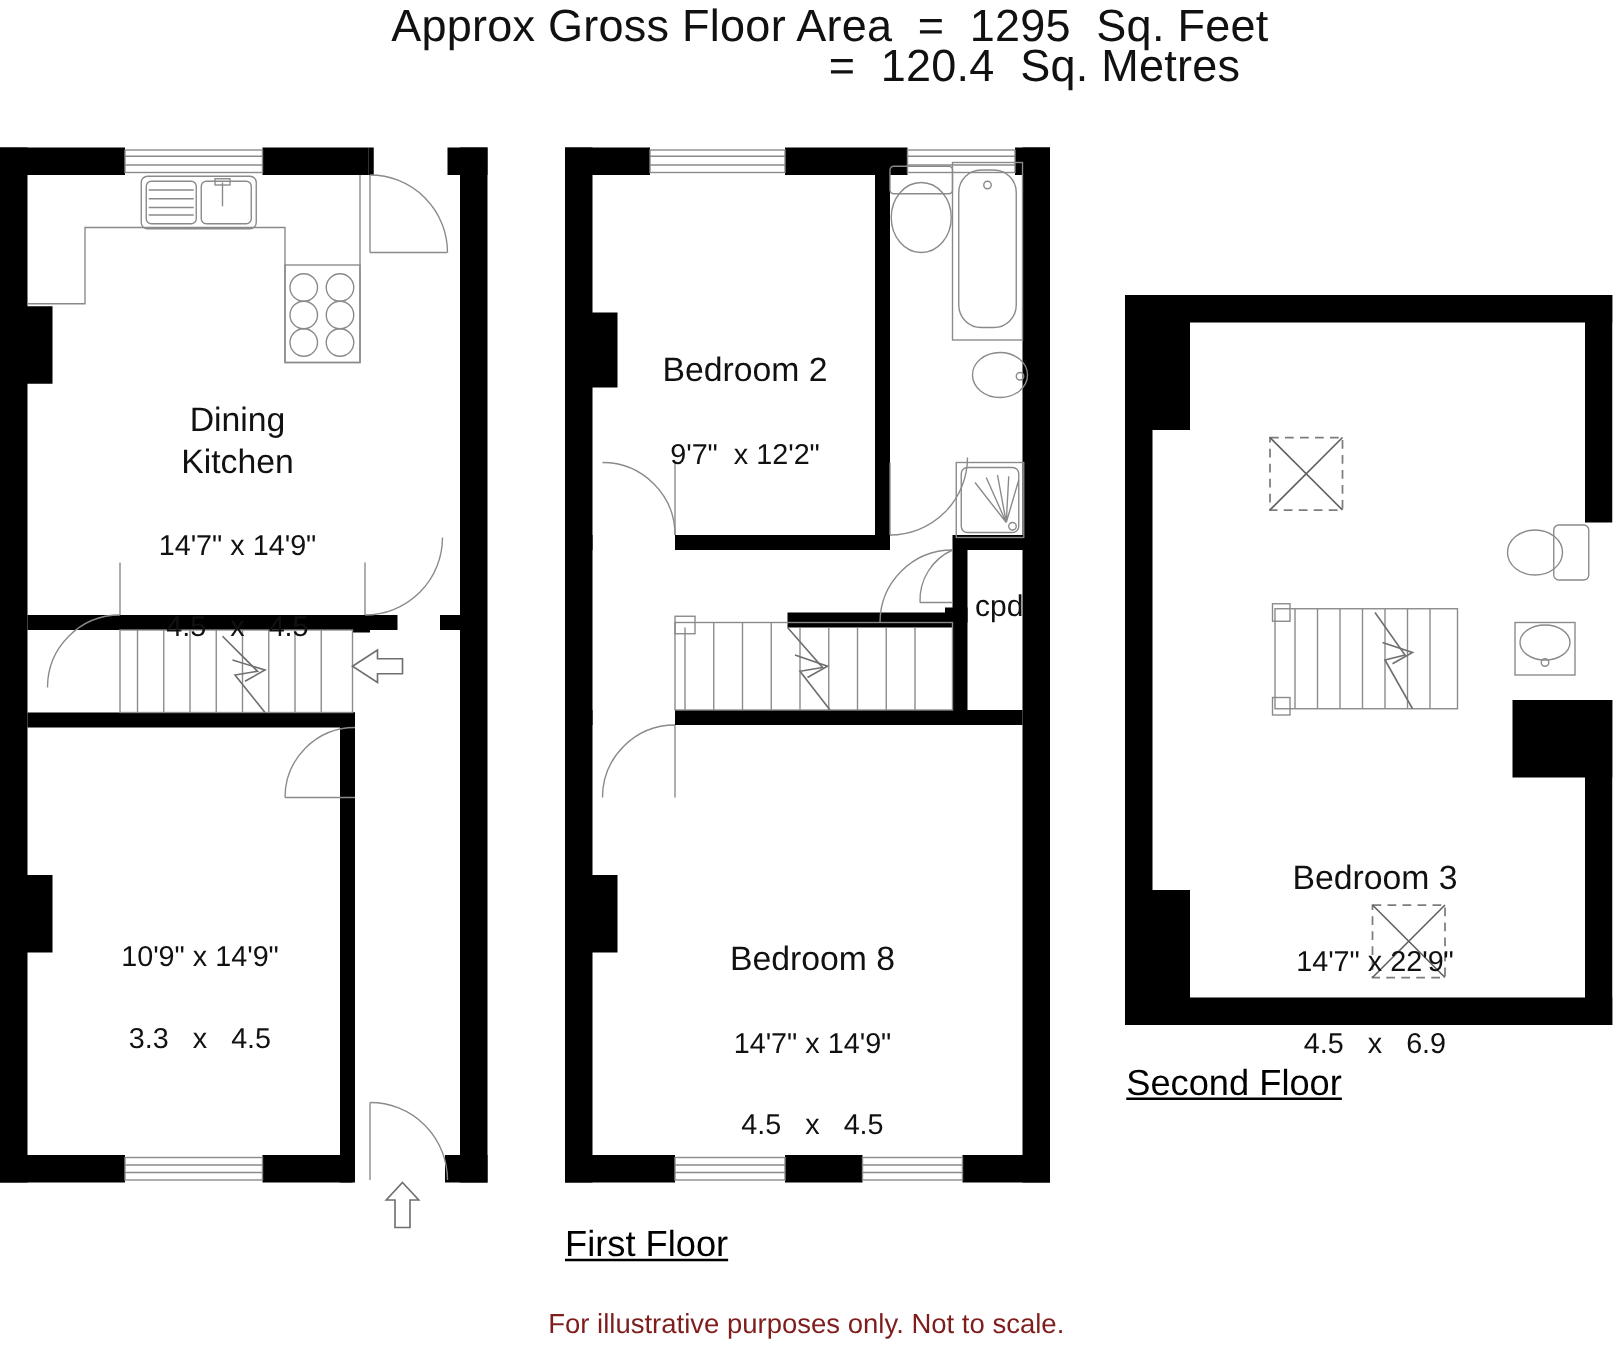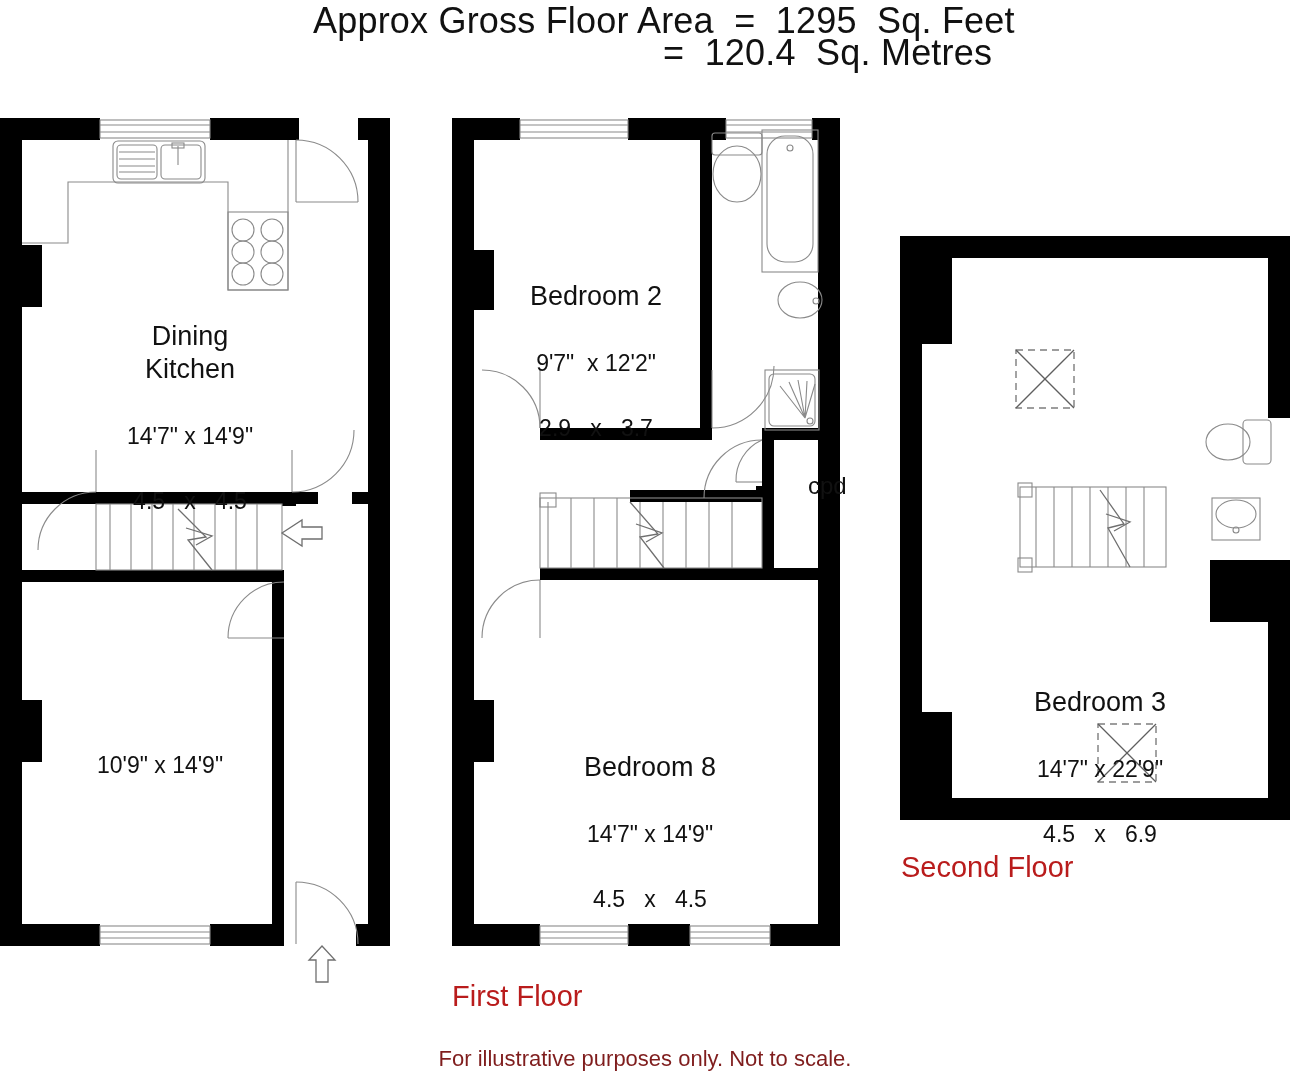--- a/index.html
+++ b/index.html
@@ -28,22 +28,23 @@
     font-size: 36px;
     letter-spacing: 0.2px;
     color: #111;
   }
   #hdr-line1 { left: 313px; top: 0px; }
   #hdr-line2 { left: 663px; top: 32px; }
 
   .floor-label {
     position: absolute;
     font-size: 29px;
-    color: #b91c1c;
+    color: #000000;
     white-space: pre;
+    text-decoration: underline;
   }
   #lbl-ground { left: 6px;  top: 980px; }
   #lbl-first  { left: 452px; top: 980px; }
   #lbl-second { left: 901px; top: 851px; }
 
   #footer-note {
     position: absolute;
     left: 0;
     top: 1046px;
     width: 1290px;
@@ -381,40 +382,40 @@
 
   <div class="roomtext" id="rt-kitchen" style="left:60px; top:284px; width:260px;">
     <div class="rm-name" style="white-space:pre-line;">Dining
 Kitchen</div>
     <div class="rm-dim">14'7" x 14'9"</div>
     <div class="rm-met">4.5   x   4.5</div>
   </div>
 
   <div class="roomtext" id="rt-lounge" style="left:30px; top:715px; width:260px;">
     <div class="rm-dim">10'9" x 14'9"</div>
+    <div class="rm-met">3.3   x   4.5</div>
   </div>
 
   <div class="roomtext" id="rt-bed2" style="left:466px; top:244px; width:260px;">
     <div class="rm-name">Bedroom 2</div>
     <div class="rm-dim">9'7"  x 12'2"</div>
-    <div class="rm-met">2.9   x   3.7</div>
   </div>
 
   <div class="roomtext" id="rt-bed1" style="left:520px; top:715px; width:260px;">
     <div class="rm-name">Bedroom 8</div>
     <div class="rm-dim">14'7" x 14'9"</div>
     <div class="rm-met">4.5   x   4.5</div>
   </div>
 
   <div class="roomtext" id="rt-bed3" style="left:965px; top:650px; width:270px;">
     <div class="rm-name">Bedroom 3</div>
     <div class="rm-dim">14'7" x 22'9"</div>
     <div class="rm-met">4.5   x   6.9</div>
   </div>
 
-  <div class="cpd-label" style="left:780px; top:472px;margin-left:28px;">cpd</div>
+  <div class="cpd-label" style="left:780px; top:472px;">cpd</div>
 
   <div class="floor-label" id="lbl-first">First Floor</div>
   <div class="floor-label" id="lbl-second">Second Floor</div>
 
   <div id="footer-note">For illustrative purposes only. Not to scale.</div>
 
 </div>
 
 </body></html>

